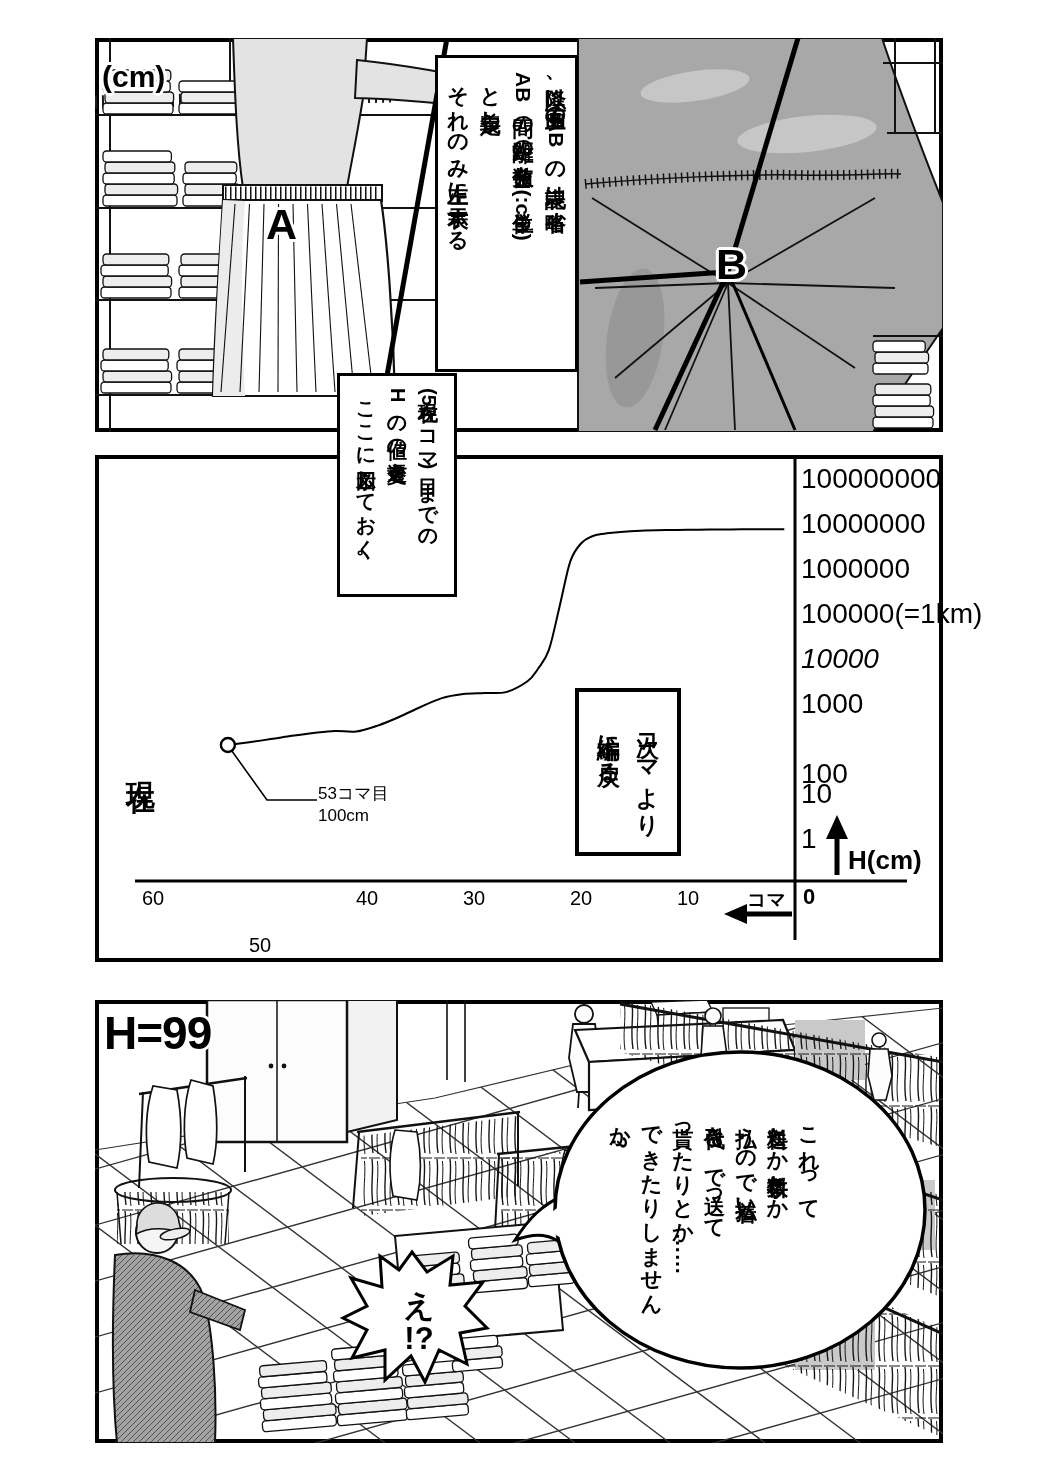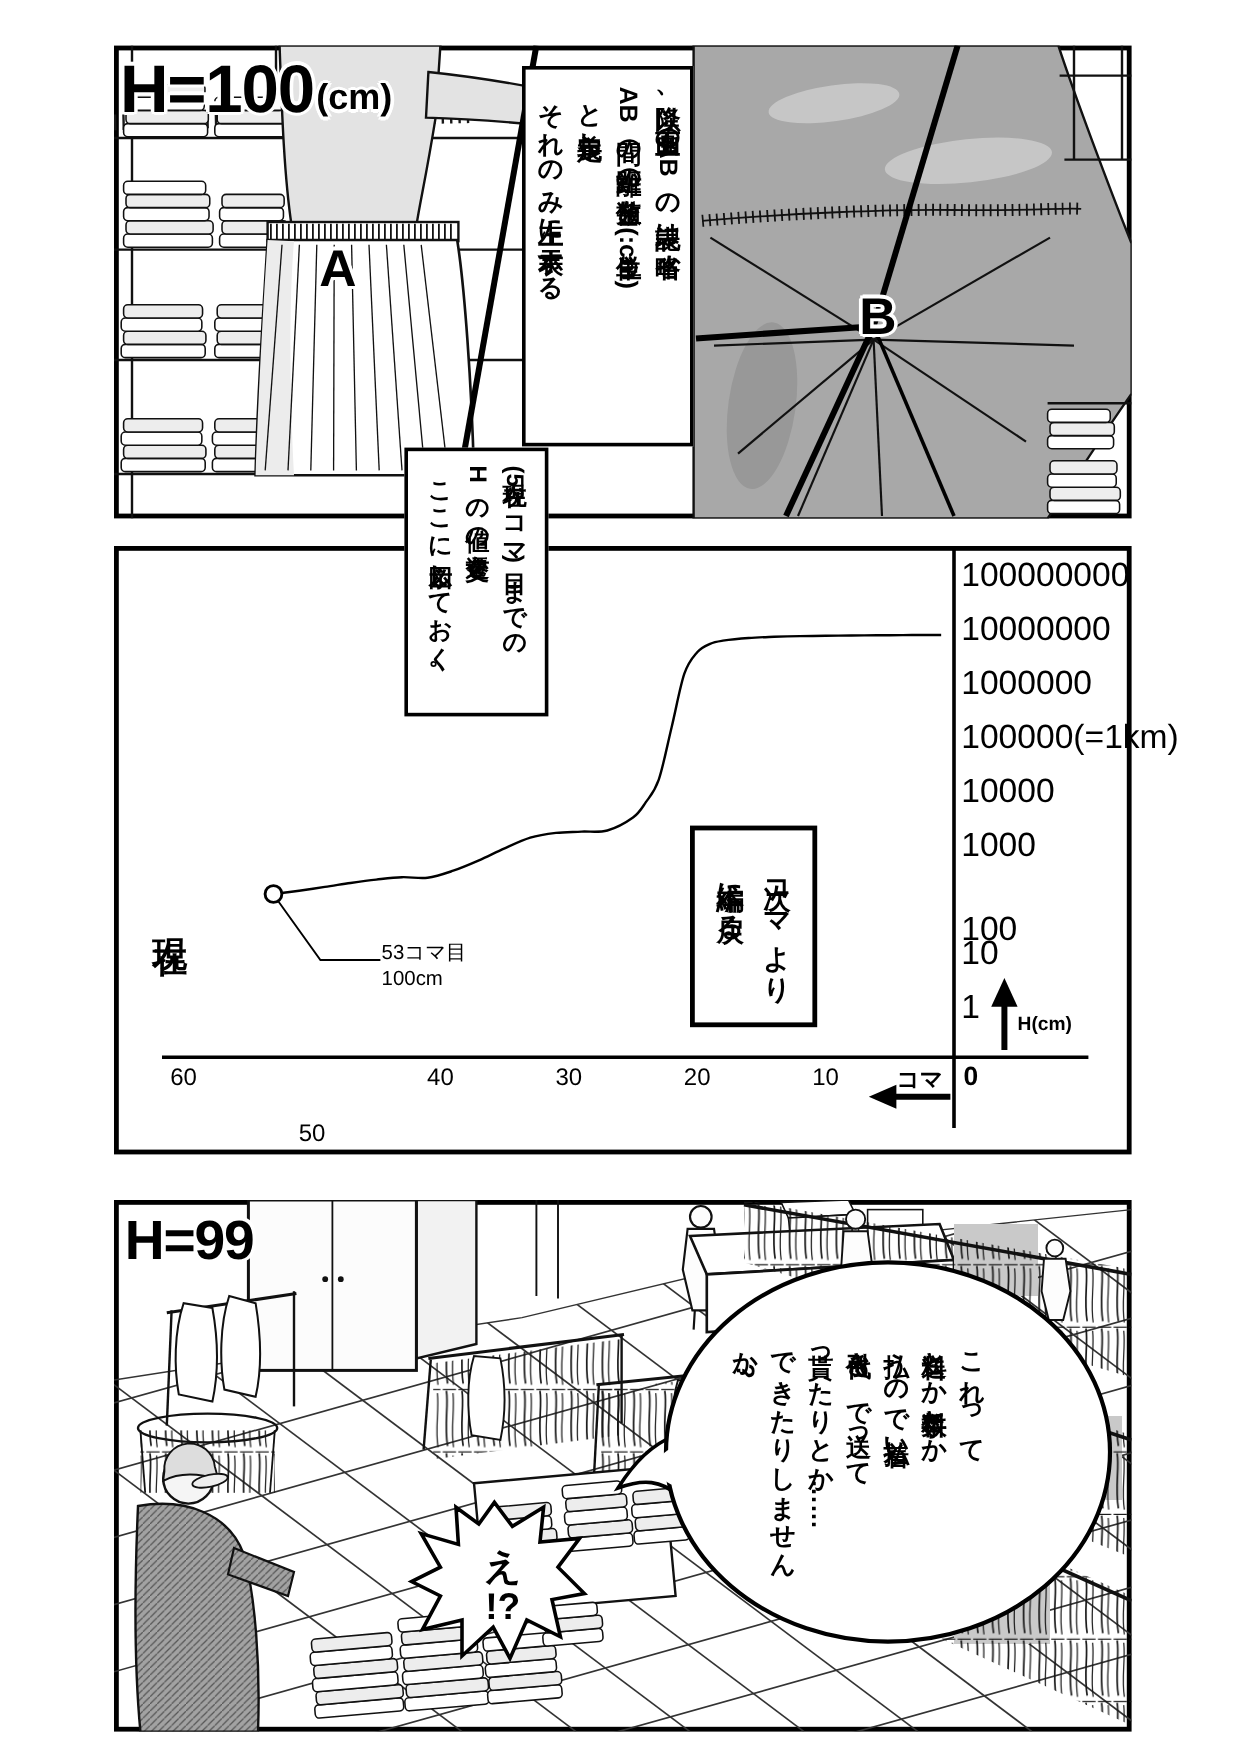--- a/index.html
+++ b/index.html
@@ -203,35 +203,35 @@
           <path d="M132.9,290.0C136.5,289.5 147.2,288.2 154.3,287.3C161.4,286.3 168.6,285.2 175.7,284.1C182.8,283.1 190.0,281.8 197.1,280.8C204.2,279.8 211.4,278.8 218.5,278.0C225.6,277.2 232.8,276.2 239.9,276.0C247.0,275.7 254.2,277.4 261.3,276.5C268.4,275.6 275.6,273.0 282.7,270.6C289.8,268.2 297.0,265.1 304.1,262.0C311.2,258.9 318.4,255.1 325.5,252.0C332.6,248.8 339.8,245.3 346.9,243.1C354.0,241.0 361.2,240.0 368.3,239.1C375.4,238.3 382.6,238.4 389.7,238.0C396.8,237.7 404.0,239.0 411.1,237.1C418.2,235.1 427.1,230.2 432.5,226.3C437.9,222.4 439.6,218.8 443.2,213.5C446.8,208.3 450.3,205.2 453.9,194.9C457.5,184.5 461.0,166.2 464.6,151.4C468.2,136.7 471.7,116.9 475.3,106.4C478.9,96.0 482.4,92.7 486.0,88.5C489.6,84.4 493.1,83.1 496.7,81.5C500.3,79.9 502.1,79.7 507.4,78.9C512.8,78.1 521.7,77.2 528.8,76.7C535.9,76.1 543.1,75.9 550.2,75.6C557.3,75.4 564.5,75.3 571.6,75.1C578.7,75.0 585.9,74.9 593.0,74.8C600.1,74.7 607.3,74.7 614.4,74.6C621.5,74.5 628.7,74.5 635.8,74.4C642.9,74.4 650.1,74.3 657.2,74.3C664.3,74.2 673.3,74.2 678.6,74.2C684.0,74.2 687.5,74.2 689.3,74.2" fill="none" stroke="#000" stroke-width="2"></path>
           <polyline points="136.9000000000001,296 172,345 222,345" fill="none" stroke="#000" stroke-width="1.6"></polyline>
           <circle cx="132.9000000000001" cy="290" r="7" fill="#fff" stroke="#000" stroke-width="2.4"></circle>
         </g>
     </svg>
     <div id="ylabels">
         <div class="ylab" style="left: 706px; top: 8px;">100000000</div>
         <div class="ylab" style="left: 706px; top: 53px;">10000000</div>
         <div class="ylab" style="left: 706px; top: 98px;">1000000</div>
         <div class="ylab" style="left: 706px; top: 143px;">100000(=1km)</div>
-        <div class="ylab" style="left: 706px; top: 188px;">10000</div>
+        <div class="ylab" style="left: 706px; top: 188px; font-style: italic;">10000</div>
         <div class="ylab" style="left: 706px; top: 233px;">1000</div>
         <div class="ylab" style="left: 706px; top: 278px; margin-top: 25px;">100</div>
         <div class="ylab" style="left: 706px; top: 323px;">10</div>
         <div class="ylab" style="left: 706px; top: 368px;">1</div>
       </div>
     <div id="xlabels">
         <div class="xlab" style="left: 38px; top: 432px;">60</div>
         <div class="xlab" style="left: 145px; top: 432px; margin-top: 47px;">50</div>
         <div class="xlab" style="left: 252px; top: 432px;">40</div>
         <div class="xlab" style="left: 359px; top: 432px;">30</div>
         <div class="xlab" style="left: 466px; top: 432px;">20</div>
         <div class="xlab" style="left: 573px; top: 432px;">10</div>
       </div>
-    <div class="axlbl" style="left:753px;top:390px;font-size:16px;">H(cm)</div>
+    <div class="axlbl" style="left:753px;top:390px;font-size:26px;">H(cm)</div>
     <div class="axlbl" style="left:652px;top:432px;font-size:19px;">コマ</div>
     <div class="axlbl" style="left:708px;top:429px;font-size:22px;">0</div>
     <div class="vupright" style="position:absolute;left:26px;top:303px;font-size:29px;letter-spacing:5px;">現在</div>
     <div class="callout-text" style="left:223px;top:328px;">53コマ目
 100cm</div>
     <div class="tbox" style="left:480px;top:233px;width:106px;height:168px;border-width:4px;align-items:center;">
       <div class="vtext" style="font-size:23px;line-height:1.7;">次コマより
 本編に戻る</div>
     </div>
   </div>
@@ -417,21 +417,20 @@
 送料とか手数料とか
 払うので着払い?
 代引き? で送って
 貰ったりとか……
 できたりしませんか?</div>
     <div class="shout" style="left:297px;top:290px;width:54px;">え
 !?</div>
   </div>
 
   <div class="hlabel halo" style="left:100px;top:46px;font-size:56px;">
-    <span>H=100</span>
     <span class="unit">(cm)</span>
   </div>
   <div class="ptmark halo" style="left:266px;top:203px;">A</div>
   <div class="ptmark halo" style="left:716px;top:243px;">B</div>
   <div class="tbox" style="left:337px;top:373px;width:120px;height:224px;padding:12px 8px;">
     <div class="vtext" style="font-size:20px;">現在(53コマ目)までの
 Hの値の変遷を
 ここに図示しておく。</div>
   </div>
   <div class="hlabel halo" style="left:104px;top:1010px;font-size:46px;">

